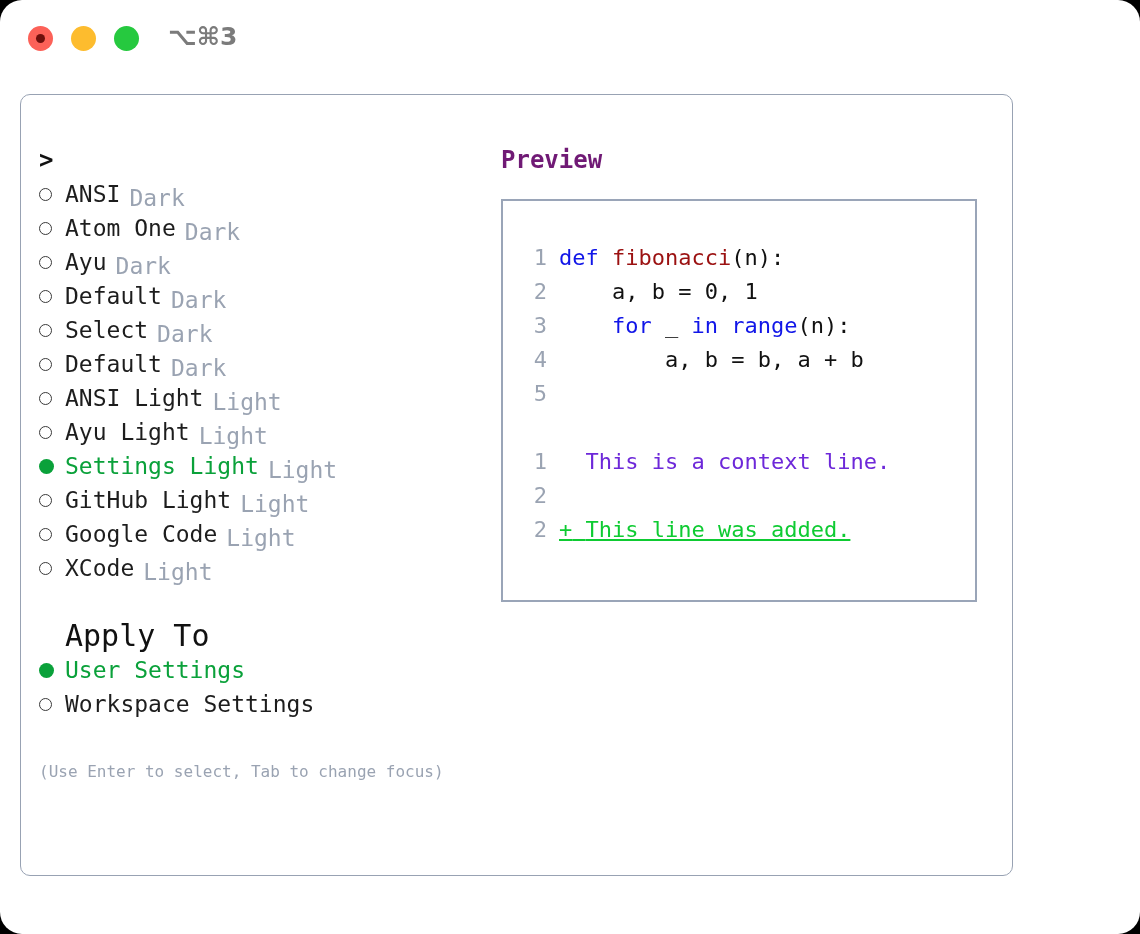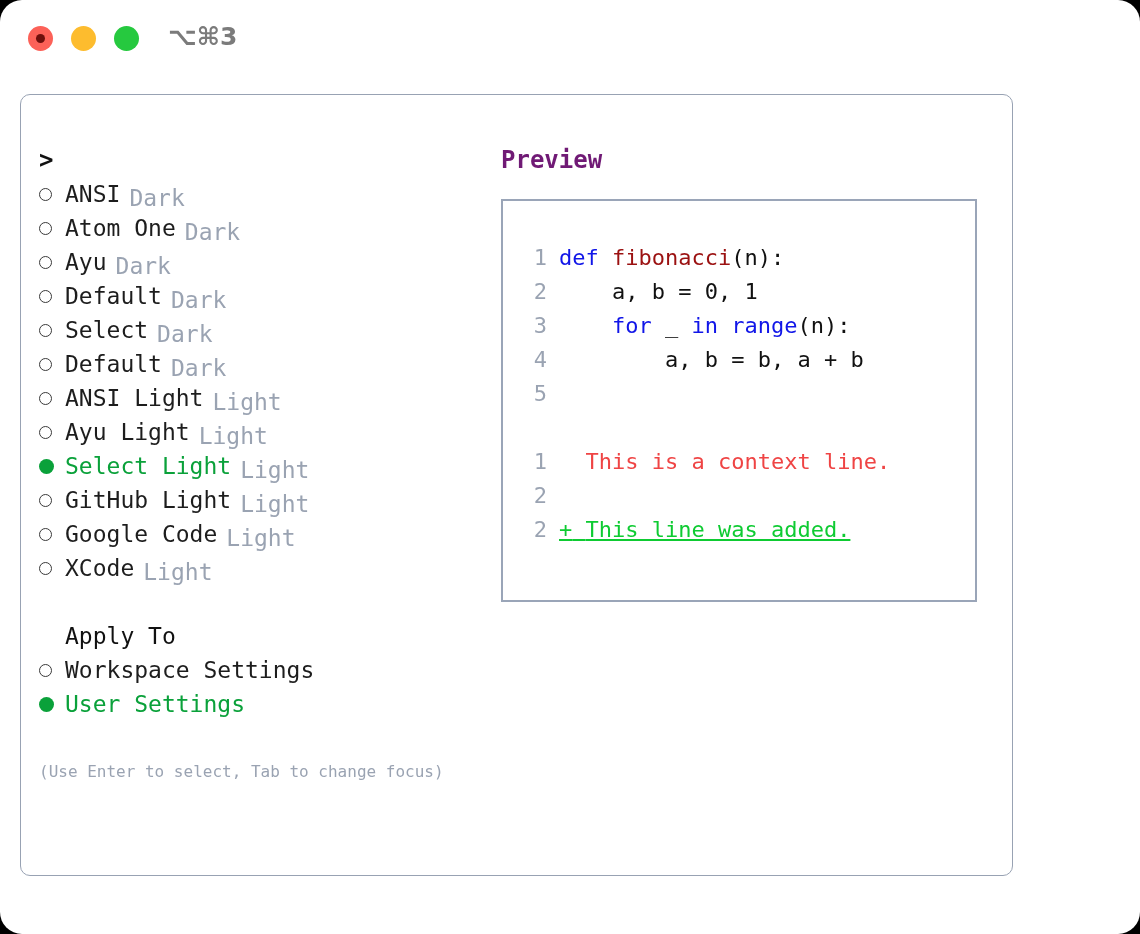--- a/index.html
+++ b/index.html
@@ -135,21 +135,21 @@
   .opt-row.selected .opt-label { color: #0aa13a; }
   .opt-tag {
     color: #9aa3b2;
     margin-left: 9px;
     margin-top: 8px;
   }
 
   .subsection-head {
     height: 34px;
     line-height: 34px;
-    font-size: 23px;
+    font-size: 30px;
     color: #111111;
     display: flex;
     align-items: center;
     white-space: pre;
     padding-left: 26px;
     margin-top: 34px;
   }
 
   .hint {
     margin-top: 34px;
@@ -202,21 +202,21 @@
     color: #9aa3b2;
     margin-right: 12px;
   }
   .code-body { white-space: pre; }
   .blank-line { height: 34px; }
 
   .tok-kw  { color: #1116e8; }
   .tok-fn  { color: #9b1111; }
   .tok-txt { color: #111111; }
 
-  .diff-ctx { color: #ef4444; }
+  .diff-ctx { color: #6d28d9; }
   .diff-del { color: #bb1212; }
   .diff-add { color: #0ecb32; text-decoration: underline; }
 </style>
 </head>
 <body>
 
 <div class="app-window">
 
   <div class="titlebar">
     <div class="traffic-lights">
@@ -237,31 +237,31 @@
 
       <div id="theme-list">
           <div class="opt-row"><span class="marker"><span class="radio-off"></span></span><span class="opt-label">ANSI</span><span class="opt-tag">Dark</span></div>
           <div class="opt-row"><span class="marker"><span class="radio-off"></span></span><span class="opt-label">Atom One</span><span class="opt-tag">Dark</span></div>
           <div class="opt-row"><span class="marker"><span class="radio-off"></span></span><span class="opt-label">Ayu</span><span class="opt-tag">Dark</span></div>
           <div class="opt-row"><span class="marker"><span class="radio-off"></span></span><span class="opt-label">Default</span><span class="opt-tag">Dark</span></div>
           <div class="opt-row"><span class="marker"><span class="radio-off"></span></span><span class="opt-label">Select</span><span class="opt-tag">Dark</span></div>
           <div class="opt-row"><span class="marker"><span class="radio-off"></span></span><span class="opt-label">Default</span><span class="opt-tag">Dark</span></div>
           <div class="opt-row"><span class="marker"><span class="radio-off"></span></span><span class="opt-label">ANSI Light</span><span class="opt-tag">Light</span></div>
           <div class="opt-row"><span class="marker"><span class="radio-off"></span></span><span class="opt-label">Ayu Light</span><span class="opt-tag">Light</span></div>
-          <div class="opt-row selected"><span class="marker"><span class="radio-on"></span></span><span class="opt-label">Select Light</span><span class="opt-tag">Light</span></div>
+          <div class="opt-row selected"><span class="marker"><span class="radio-on"></span></span><span class="opt-label">Settings Light</span><span class="opt-tag">Light</span></div>
           <div class="opt-row"><span class="marker"><span class="radio-off"></span></span><span class="opt-label">GitHub Light</span><span class="opt-tag">Light</span></div>
           <div class="opt-row"><span class="marker"><span class="radio-off"></span></span><span class="opt-label">Google Code</span><span class="opt-tag">Light</span></div>
           <div class="opt-row"><span class="marker"><span class="radio-off"></span></span><span class="opt-label">XCode</span><span class="opt-tag">Light</span></div>
         </div>
 
       <div class="subsection-head">Apply To</div>
 
       <div id="apply-list">
+          <div class="opt-row selected"><span class="marker"><span class="radio-on"></span></span><span class="opt-label">User Settings</span></div>
           <div class="opt-row"><span class="marker"><span class="radio-off"></span></span><span class="opt-label">Workspace Settings</span></div>
-          <div class="opt-row selected"><span class="marker"><span class="radio-on"></span></span><span class="opt-label">User Settings</span></div>
         </div>
 
       <div class="hint">(Use Enter to select, Tab to change focus)</div>
     </div>
 
     <div class="right-col">
       <div class="preview-title">Preview</div>
       <div class="preview-box">
         <div class="code-area">
           <div id="code-lines">

